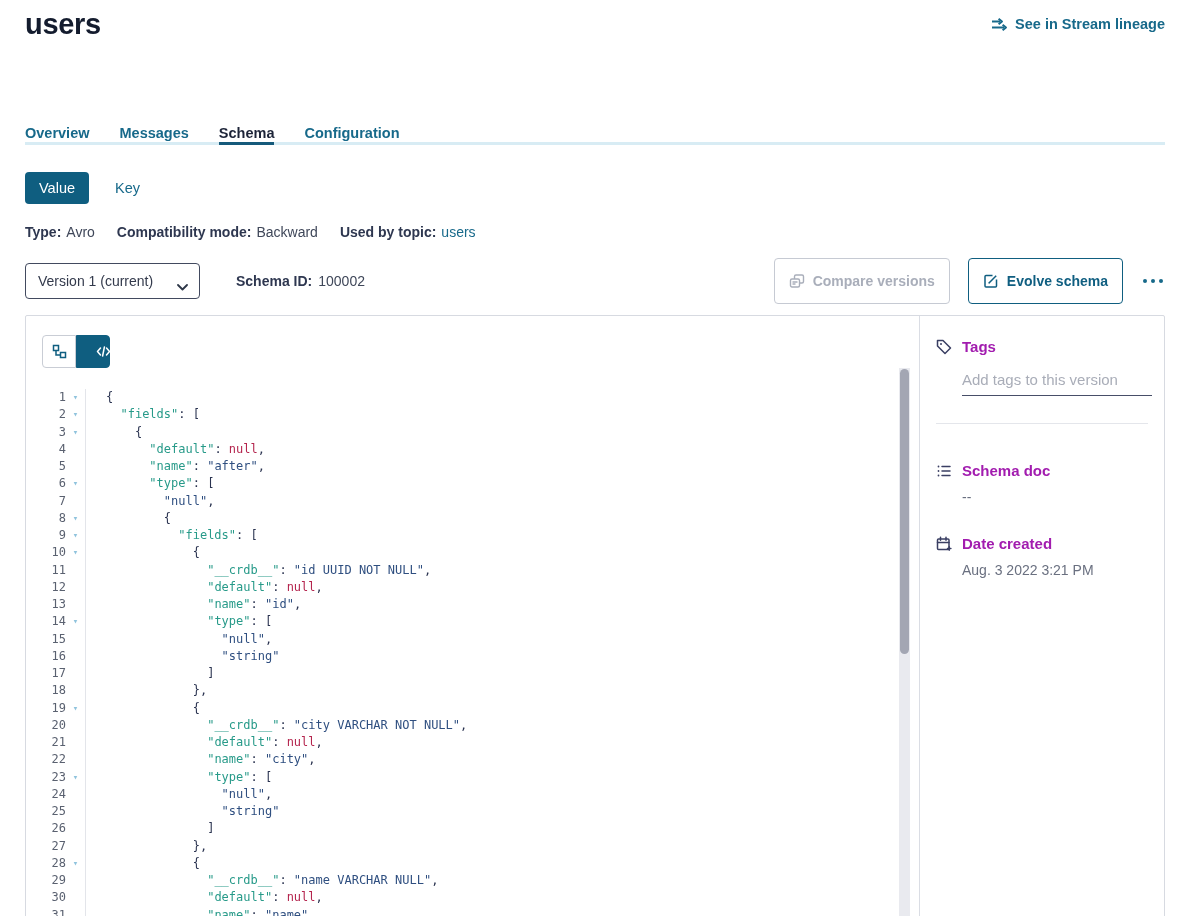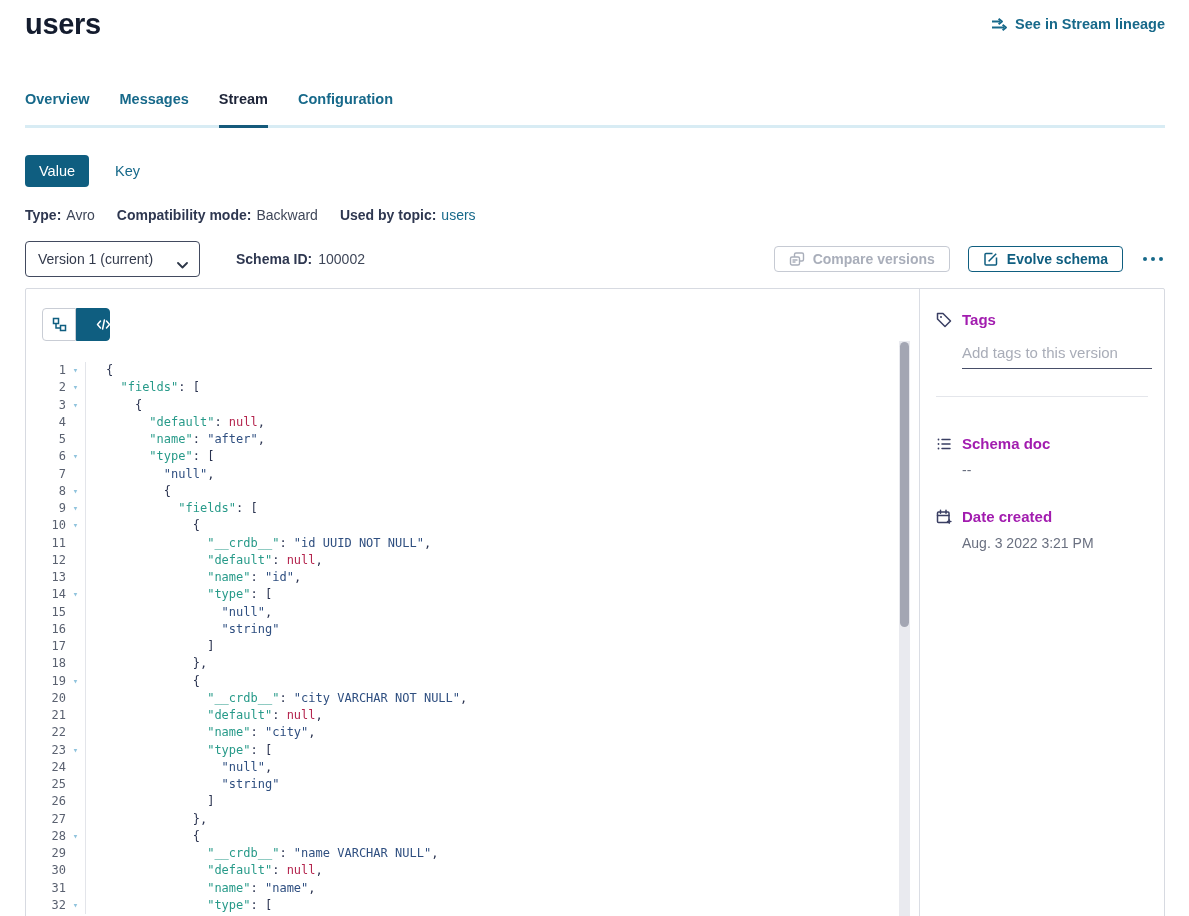--- a/index.html
+++ b/index.html
@@ -26,22 +26,22 @@
   .page{padding:0 24px 0 25px;}
 
   
   .header-row{display:flex;justify-content:space-between;align-items:flex-start;padding-top:8px;}
   h1.title{font-size:29px;font-weight:700;color:var(--dark);letter-spacing:-0.3px;}
   .lineage-link{display:flex;align-items:center;gap:7px;color:var(--link);
     font-size:14.5px;font-weight:700;margin-top:8px;cursor:pointer;text-decoration:none;}
 
   
   .tabs{display:flex;gap:30px;margin-top:44px;border-bottom:3px solid var(--tab-track);}
-  .tab{font-size:14.5px;font-weight:600;color:var(--link);padding:6px 0 18px;cursor:pointer;
-    border-bottom:3px solid transparent;margin-bottom:-3px;}
+  .tab{font-size:14.5px;font-weight:600;color:var(--link);padding:6px 0 1px;cursor:pointer;
+    border-bottom:3px solid transparent;margin-bottom:-3px;margin-top:34px;}
   .tab.active{color:#1d2438;border-bottom-color:var(--tab-active);}
 
   
   .vk-row{display:flex;align-items:center;gap:26px;margin-top:27px;}
   .vk-btn{font-size:14.5px;border-radius:4px;padding:8px 14px;cursor:pointer;border:none;
     font-family:inherit;}
   .vk-btn.active{background:var(--accent);color:#fff;}
   .vk-link{font-size:14.5px;color:var(--link);cursor:pointer;}
 
   
@@ -53,21 +53,21 @@
 
   
   .controls-row{display:flex;align-items:center;margin-top:18px;gap:10px;}
   .select-wrap{position:relative;}
   select.version-select{appearance:none;-webkit-appearance:none;width:175px;height:36px;
     border:1px solid #424a5f;border-radius:4px;background:#fff;color:#333a4c;
     font-size:14px;font-family:inherit;padding:0 30px 0 12px;cursor:pointer;}
   .select-chevron{position:absolute;right:12px;top:14px;pointer-events:none;}
   .schema-id{display:flex;gap:6px;font-size:14px;margin-left:26px;}
   .controls-right{margin-left:auto;display:flex;align-items:center;gap:18px;}
-  .btn{display:flex;align-items:center;gap:8px;height:26px;padding:0 14px;border-radius:4px;
+  .btn{display:flex;align-items:center;gap:8px;height:46px;padding:0 14px;border-radius:4px;
     font-size:14px;font-weight:700;font-family:inherit;background:#fff;cursor:pointer;}
   .btn.disabled{border:1px solid #c6cad3;color:#a9aeba;cursor:default;}
   .btn.primary-outline{border:1px solid var(--accent);color:var(--accent);}
   .more-menu{display:flex;gap:4px;align-items:center;cursor:pointer;padding:4px 2px;}
   .more-menu i{width:4px;height:4px;border-radius:50%;background:var(--link);display:block;}
 
   
   .panel{margin-top:11px;border:1px solid var(--panel-border);border-radius:2px;
     height:645px;display:flex;}
   .code-col{flex:1;position:relative;min-width:0;}
@@ -119,21 +119,21 @@
             <path d="M11.6 7.8 L15 10.5 L11.6 13.2" fill="none" stroke-linejoin="round"></path>
         </svg>
       </span>
       <span>See in Stream lineage</span>
     </a>
   </div>
 
   <div class="tabs">
     <div class="tab">Overview</div>
     <div class="tab">Messages</div>
-    <div class="tab active">Stream</div>
+    <div class="tab active">Schema</div>
     <div class="tab">Configuration</div>
   </div>
 
   <div class="vk-row">
     <button class="vk-btn active">Value</button>
     <span class="vk-link">Key</span>
   </div>
 
   <div class="meta-row">
     <div class="meta-item">

